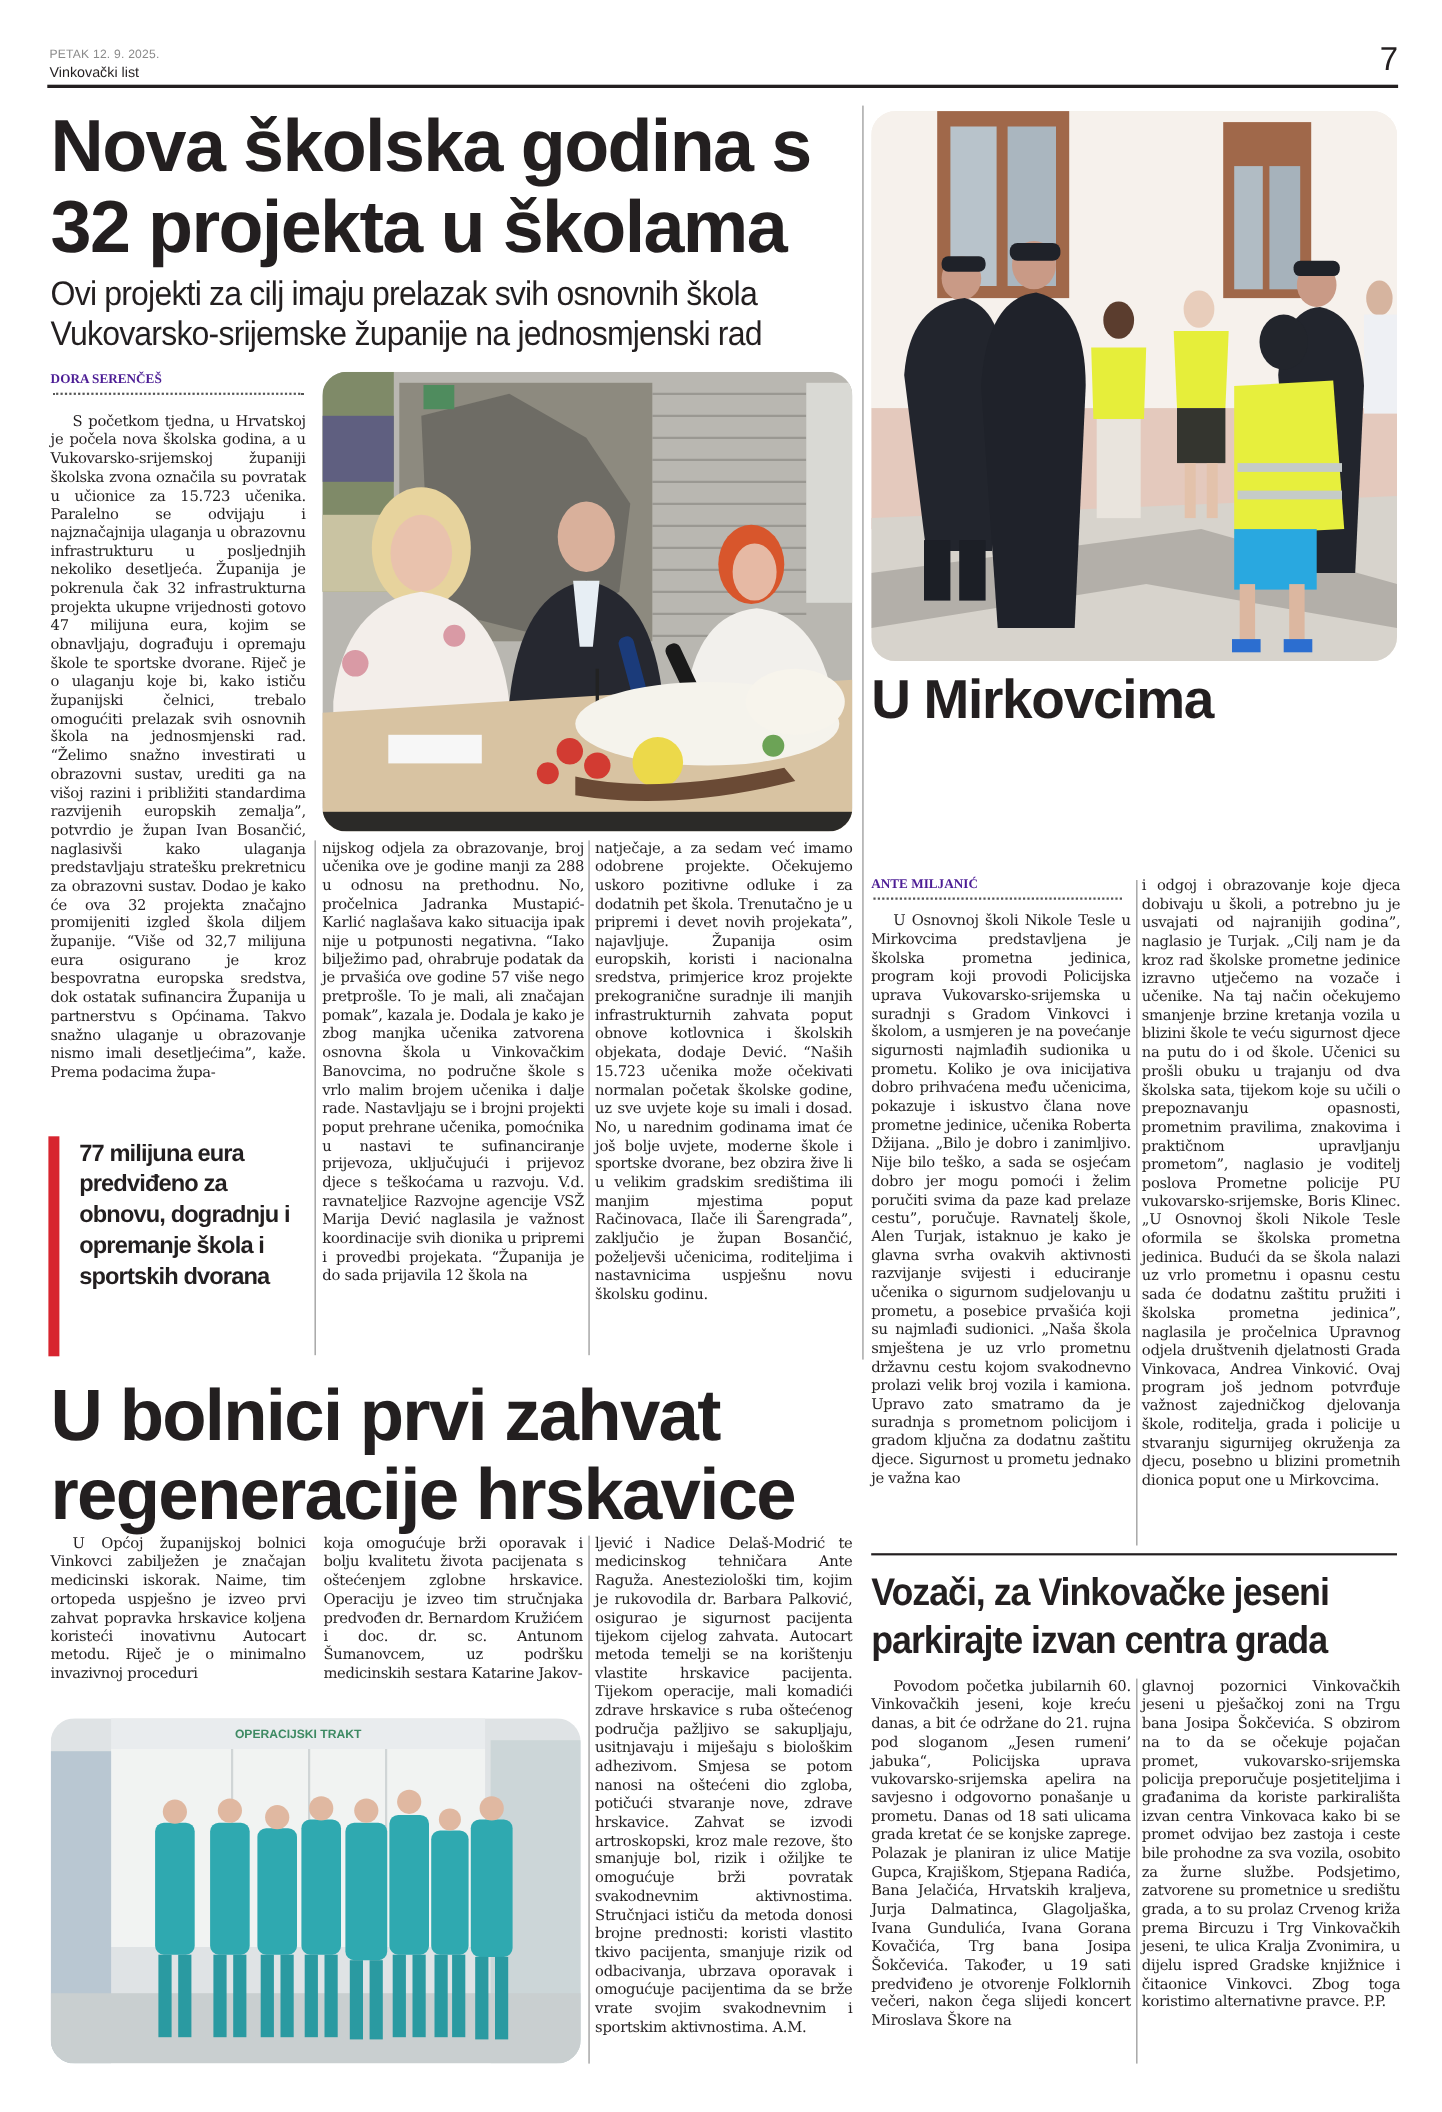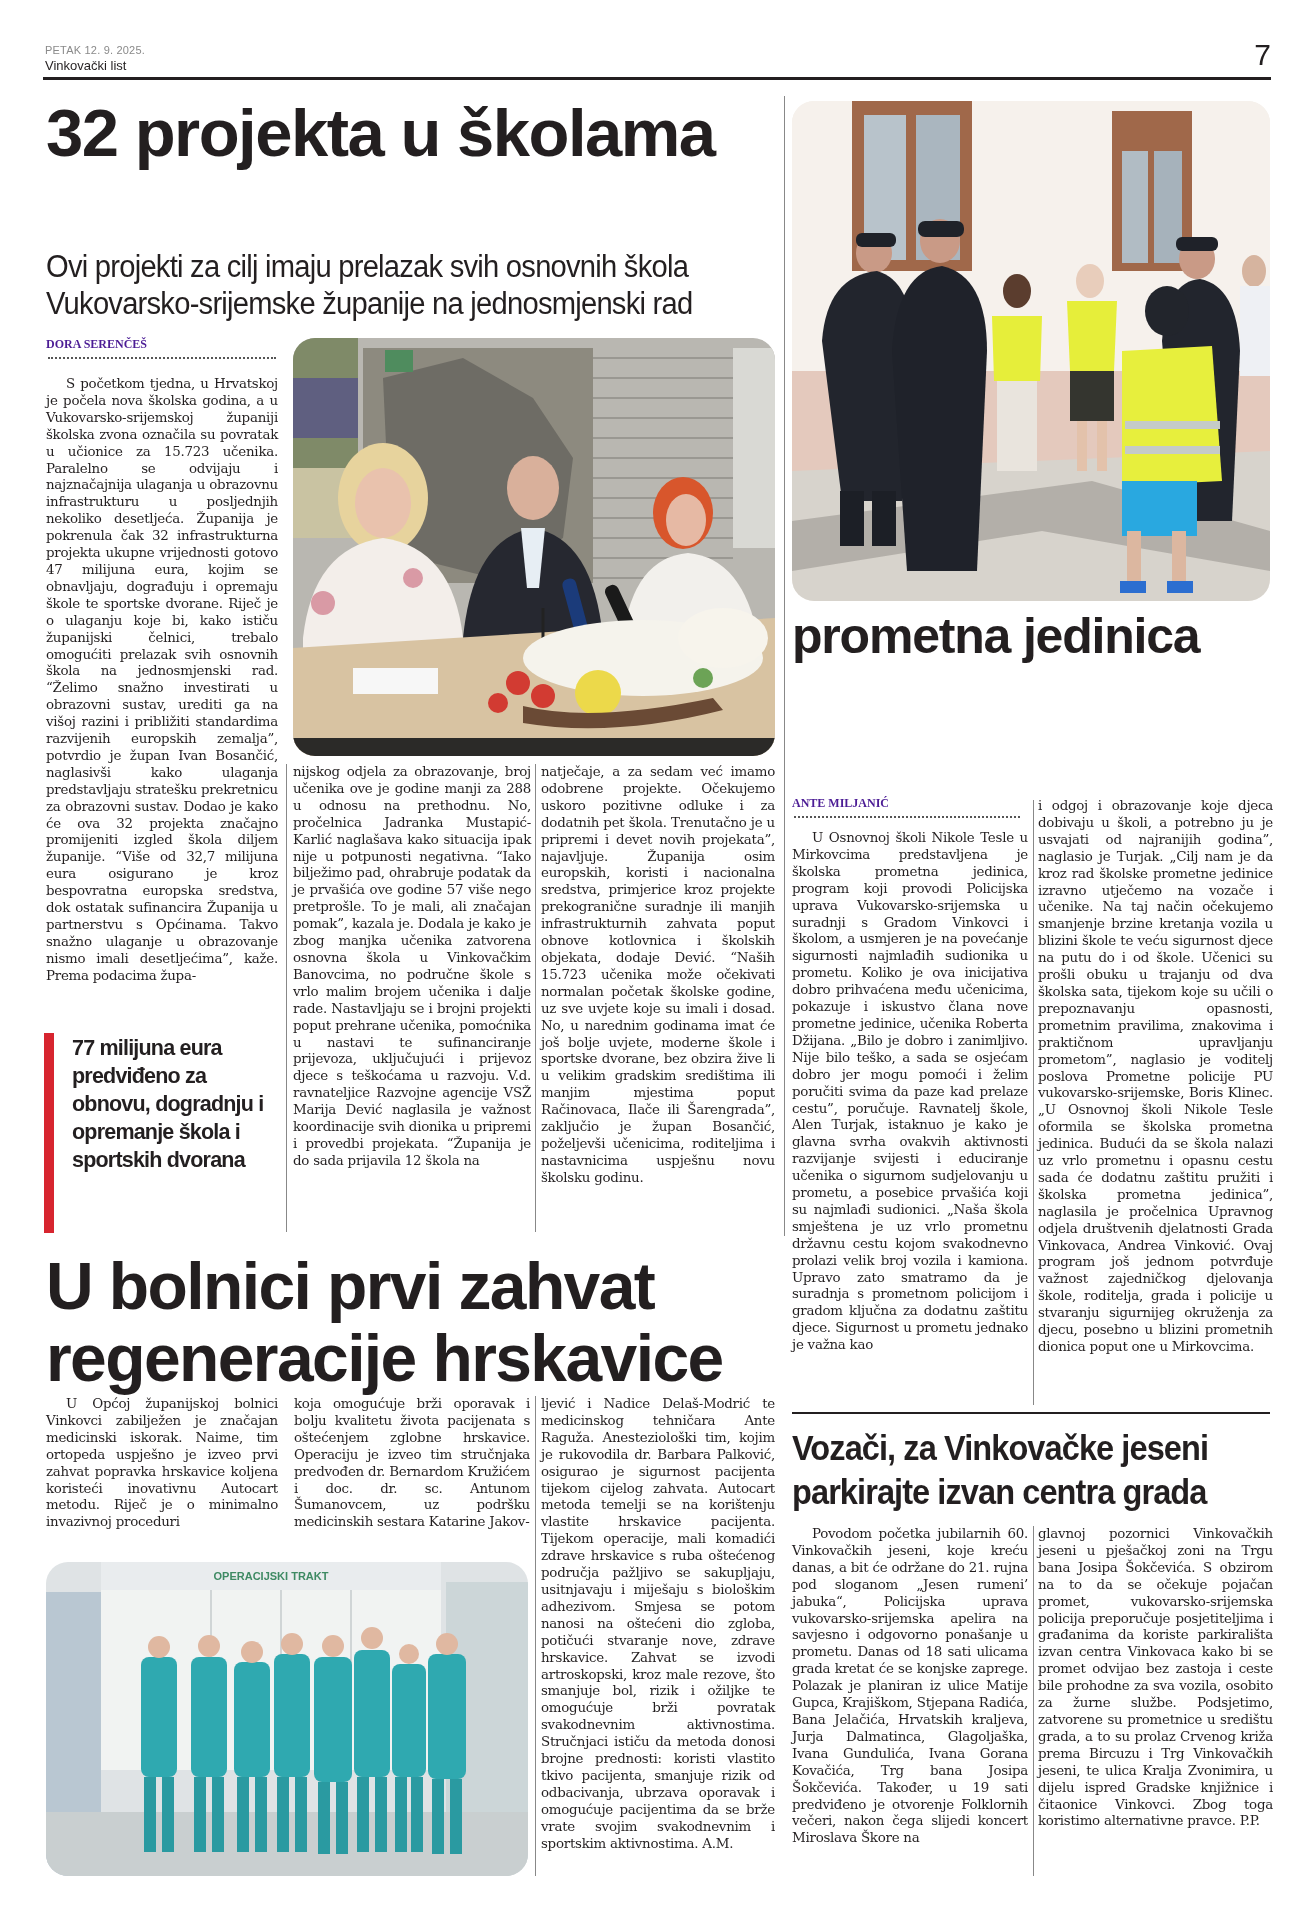--- a/index.html
+++ b/index.html
@@ -44,20 +44,21 @@
   </style>
 </head>
 <body>
 
 <div class="abs date">PETAK 12. 9. 2025.</div>
 <div class="abs paper-name">Vinkovački list</div>
 <div class="abs page-num">7</div>
 <div class="abs top-rule"></div>
 
 <div class="abs hl hl-main">
+  <div>Nova školska godina s</div>
   <div>32 projekta u školama</div>
 </div>
 <div class="abs subtitle">
   <div>Ovi projekti za cilj imaju prelazak svih osnovnih škola</div>
   <div>Vukovarsko-srijemske županije na jednosmjenski rad</div>
 </div>
 
 <div class="abs byline" style="left:46px; top:337px; width:230px;">DORA SERENČEŠ</div>
 <div class="abs byline-rule" style="left:48px; top:357px; width:228px;"></div>
 
@@ -186,21 +187,21 @@
       <rect x="333" y="345" width="95" height="8" fill="#c5cbc7"></rect>
     <rect x="330" y="380" width="75" height="55" fill="#29a8e0"></rect>
     <rect x="335" y="430" width="14" height="55" fill="#dcb7a0"></rect>
       <rect x="380" y="430" width="14" height="55" fill="#dcb7a0"></rect>
     <rect x="328" y="480" width="26" height="12" fill="#2c6ed0"></rect>
       <rect x="375" y="480" width="26" height="12" fill="#2c6ed0"></rect>
   </svg>
 </div>
 
 <div class="abs hl hl-mirk">
-  <div>prometna jedinica</div>
+  <div>U Mirkovcima</div>
 </div>
 
 <div class="abs byline" style="left:792px; top:796px; width:238px;">ANTE MILJANIĆ</div>
 <div class="abs byline-rule" style="left:794px; top:816px; width:226px;"></div>
 
 <div class="abs col" style="left:792px; top:830px; width:236px;">
   <p>U Osnovnoj školi Nikole Tesle u Mirkovcima predstavljena je školska prometna jedinica, program koji provodi Policijska uprava Vukovarsko-srijemska u suradnji s Gradom Vinkovci i školom, a usmjeren je na povećanje sigurnosti najmlađih sudionika u prometu. Koliko je ova inicijativa dobro prihvaćena među učenicima, pokazuje i iskustvo člana nove prometne jedinice, učenika Roberta Džijana. „Bilo je dobro i zanimljivo. Nije bilo teško, a sada se osjećam dobro jer mogu pomoći i želim poručiti svima da paze kad prelaze cestu”, poručuje. Ravnatelj škole, Alen Turjak, istaknuo je kako je glavna svrha ovakvih aktivnosti razvijanje svijesti i educiranje učenika o sigurnom sudjelovanju u prometu, a posebice prvašića koji su najmlađi sudionici. „Naša škola smještena je uz vrlo prometnu državnu cestu kojom svakodnevno prolazi velik broj vozila i kamiona. Upravo zato smatramo da je suradnja s prometnom policijom i gradom ključna za dodatnu zaštitu djece. Sigurnost u prometu jednako je važna kao</p>
 </div>
 <div class="abs vsep" style="left:1033px; top:800px; height:605px;"></div>
 <div class="abs col" style="left:1038px; top:798px; width:235px;">

